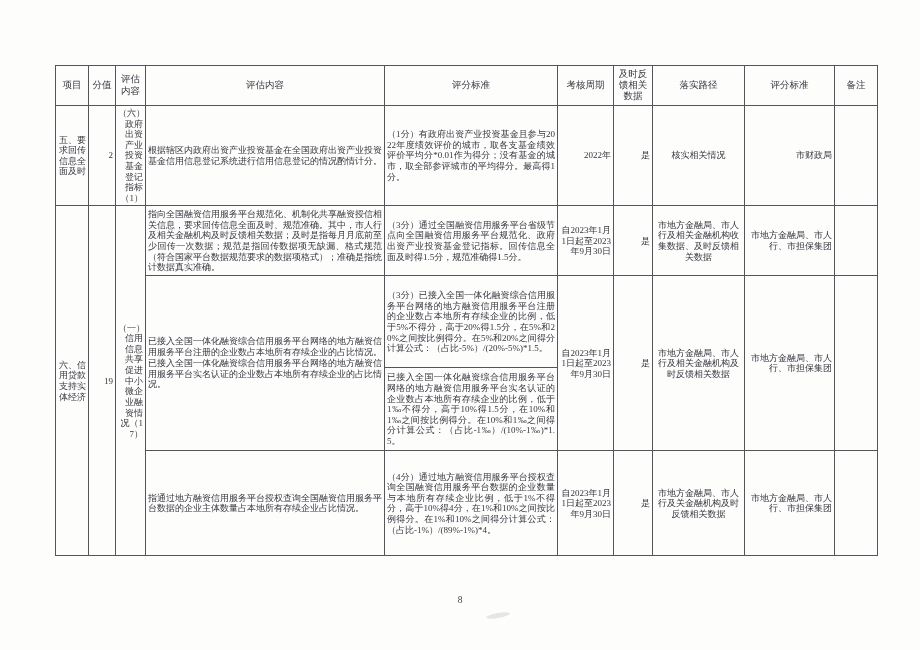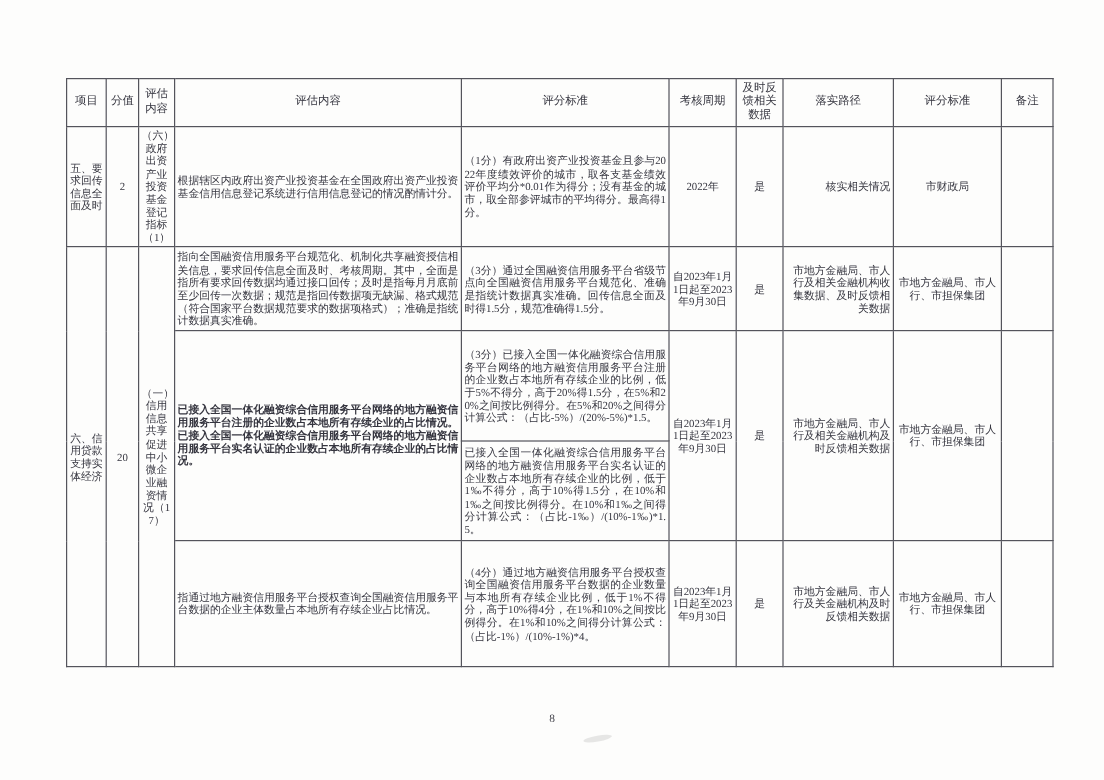--- a/index.html
+++ b/index.html
@@ -27,25 +27,25 @@
     color:#35353f;
     vertical-align:middle;
     word-break:break-all;
     overflow:hidden;
   }
   table.doc th{
     font-size:9.5px;
     text-align:center;
     padding:2px 1px;
   }
-  td.c{text-align:center;}
+  td.c{text-align:right;}
   td.j{text-align:justify;text-align-last:left;margin-left:37px;}
-  td.l{text-align:right;}
+  td.l{text-align:center;}
   td.narrow{padding:2px 1px;font-size:8.8px;}
-  .para{margin:0 0 1px 0;font-weight:bold;}
+  .para{margin:0 0 1px 0;}
   .pagenum{
     position:absolute;left:0;top:595px;width:920px;
     text-align:center;font-size:9.5px;color:#45454d;
   }
   .smudge{
     position:absolute;left:486px;top:613px;width:24px;height:5px;
     background:rgba(110,110,115,0.16);
     border-radius:50%;
     transform:rotate(-10deg);
   }
@@ -91,24 +91,24 @@
       <td class="j">（1分）有政府出资产业投资基金且参与2022年度绩效评价的城市，取各支基金绩效评价平均分*0.01作为得分；没有基金的城市，取全部参评城市的平均得分。最高得1分。</td>
       <td class="c">2022年</td>
       <td class="c">是</td>
       <td class="l">核实相关情况</td>
       <td class="c">市财政局</td>
       <td class="c"></td>
     </tr>
 
     <tr style="height:70px">
       <td class="c narrow" rowspan="4">六、信用贷款支持实体经济</td>
-      <td class="c narrow" rowspan="4">20</td>
+      <td class="c narrow" rowspan="4">19</td>
       <td class="c narrow" rowspan="4">（一）信用信息共享促进中小微企业融资情况（17）</td>
-      <td class="j">指向全国融资信用服务平台规范化、机制化共享融资授信相关信息，要求回传信息全面及时、考核周期。其中，全面是指所有要求回传数据均通过接口回传；及时是指每月月底前至少回传一次数据；规范是指回传数据项无缺漏、格式规范（符合国家平台数据规范要求的数据项格式）；准确是指统计数据真实准确。</td>
-      <td class="j">（3分）通过全国融资信用服务平台省级节点向全国融资信用服务平台规范化、准确是指统计数据真实准确。回传信息全面及时得1.5分，规范准确得1.5分。</td>
+      <td class="j">指向全国融资信用服务平台规范化、机制化共享融资授信相关信息，要求回传信息全面及时、规范准确。其中，市人行及相关金融机构及时反馈相关数据；及时是指每月月底前至少回传一次数据；规范是指回传数据项无缺漏、格式规范（符合国家平台数据规范要求的数据项格式）；准确是指统计数据真实准确。</td>
+      <td class="j">（3分）通过全国融资信用服务平台省级节点向全国融资信用服务平台规范化、政府出资产业投资基金登记指标。回传信息全面及时得1.5分，规范准确得1.5分。</td>
       <td class="c">自2023年1月1日起至2023年9月30日</td>
       <td class="c">是</td>
       <td class="l">市地方金融局、市人行及相关金融机构收集数据、及时反馈相关数据</td>
       <td class="c">市地方金融局、市人行、市担保集团</td>
       <td class="c"></td>
     </tr>
 
     <tr style="height:92px">
       <td class="j" rowspan="2">
         <div class="para">已接入全国一体化融资综合信用服务平台网络的地方融资信用服务平台注册的企业数占本地所有存续企业的占比情况。</div>
@@ -121,21 +121,21 @@
       <td class="c" rowspan="2">市地方金融局、市人行、市担保集团</td>
       <td class="c" rowspan="2"></td>
     </tr>
 
     <tr style="height:83px">
       <td class="j">已接入全国一体化融资综合信用服务平台网络的地方融资信用服务平台实名认证的企业数占本地所有存续企业的比例，低于1‰不得分，高于10%得1.5分，在10%和1‰之间按比例得分。在10%和1‰之间得分计算公式：（占比-1‰）/(10%-1‰)*1.5。</td>
     </tr>
 
     <tr style="height:105px">
       <td class="j">指通过地方融资信用服务平台授权查询全国融资信用服务平台数据的企业主体数量占本地所有存续企业占比情况。</td>
-      <td class="j">（4分）通过地方融资信用服务平台授权查询全国融资信用服务平台数据的企业数量与本地所有存续企业比例，低于1%不得分，高于10%得4分，在1%和10%之间按比例得分。在1%和10%之间得分计算公式：（占比-1%）/(10%-1%)*4。</td>
+      <td class="j">（4分）通过地方融资信用服务平台授权查询全国融资信用服务平台数据的企业数量与本地所有存续企业比例，低于1%不得分，高于10%得4分，在1%和10%之间按比例得分。在1%和10%之间得分计算公式：（占比-1%）/(89%-1%)*4。</td>
       <td class="c">自2023年1月1日起至2023年9月30日</td>
       <td class="c">是</td>
       <td class="l">市地方金融局、市人行及关金融机构及时反馈相关数据</td>
       <td class="c">市地方金融局、市人行、市担保集团</td>
       <td class="c"></td>
     </tr>
   </tbody>
     </table>
 
   <div class="pagenum">8</div>

